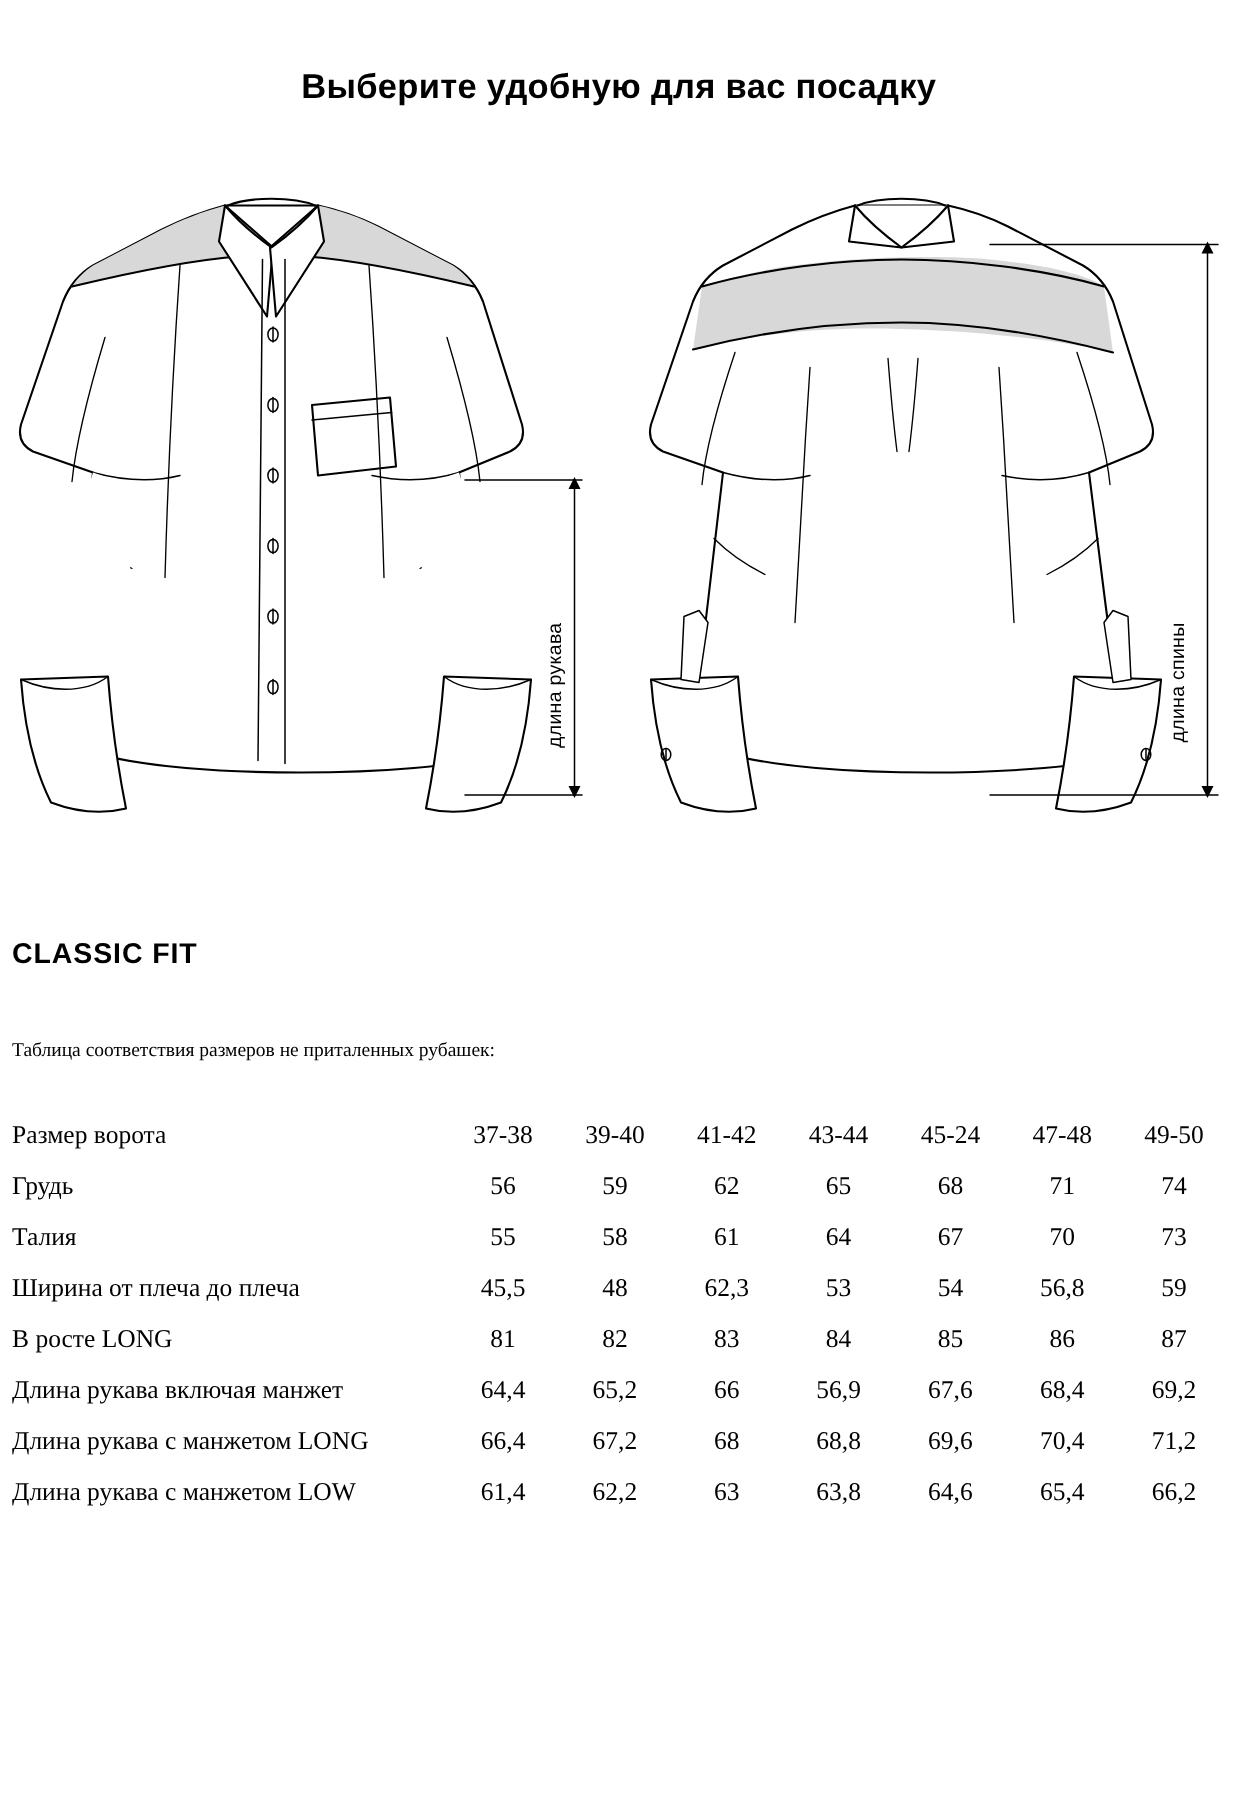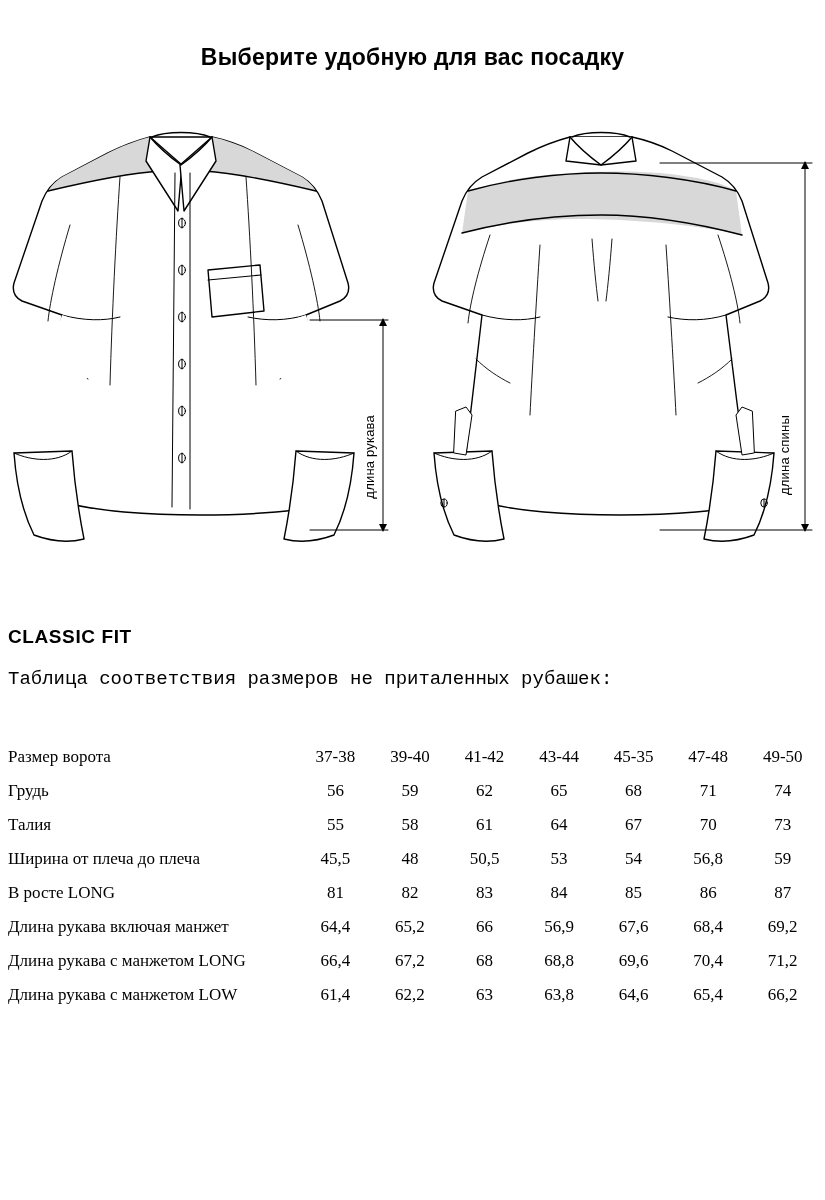--- a/index.html
+++ b/index.html
@@ -57,24 +57,23 @@
     position: absolute;
     top: 626px;
     left: 8px;
     font-family: "Liberation Sans", sans-serif;
     font-weight: bold;
     font-size: 19px;
     letter-spacing: 0.6px;
   }
   .subtitle {
     position: absolute;
-    top: 668px;
+    top: 692px;
     left: 8px;
-    font-size: 19px;
-    font-family: Liberation Mono, monospace;
+    font-size: 13px;
   }
   table.sizes {
     position: absolute;
     top: 740px;
     left: 8px;
     width: 812px;
     border-collapse: collapse;
     font-size: 17px;
   }
   table.sizes td, table.sizes th {
@@ -266,21 +265,21 @@
   <div class="subtitle">Таблица соответствия размеров не приталенных рубашек:</div>
 
   <table class="sizes">
     <tbody>
       <tr>
         <td class="rowhead">Размер ворота</td>
         <td class="val">37-38</td>
         <td class="val">39-40</td>
         <td class="val">41-42</td>
         <td class="val">43-44</td>
-        <td class="val">45-35</td>
+        <td class="val">45-24</td>
         <td class="val">47-48</td>
         <td class="val">49-50</td>
       </tr>
       <tr>
         <td class="rowhead">Грудь</td>
         <td class="val">56</td>
         <td class="val">59</td>
         <td class="val">62</td>
         <td class="val">65</td>
         <td class="val">68</td>
@@ -294,21 +293,21 @@
         <td class="val">61</td>
         <td class="val">64</td>
         <td class="val">67</td>
         <td class="val">70</td>
         <td class="val">73</td>
       </tr>
       <tr>
         <td class="rowhead">Ширина от плеча до плеча</td>
         <td class="val">45,5</td>
         <td class="val">48</td>
-        <td class="val">50,5</td>
+        <td class="val">62,3</td>
         <td class="val">53</td>
         <td class="val">54</td>
         <td class="val">56,8</td>
         <td class="val">59</td>
       </tr>
       <tr>
         <td class="rowhead">В росте LONG</td>
         <td class="val">81</td>
         <td class="val">82</td>
         <td class="val">83</td>

